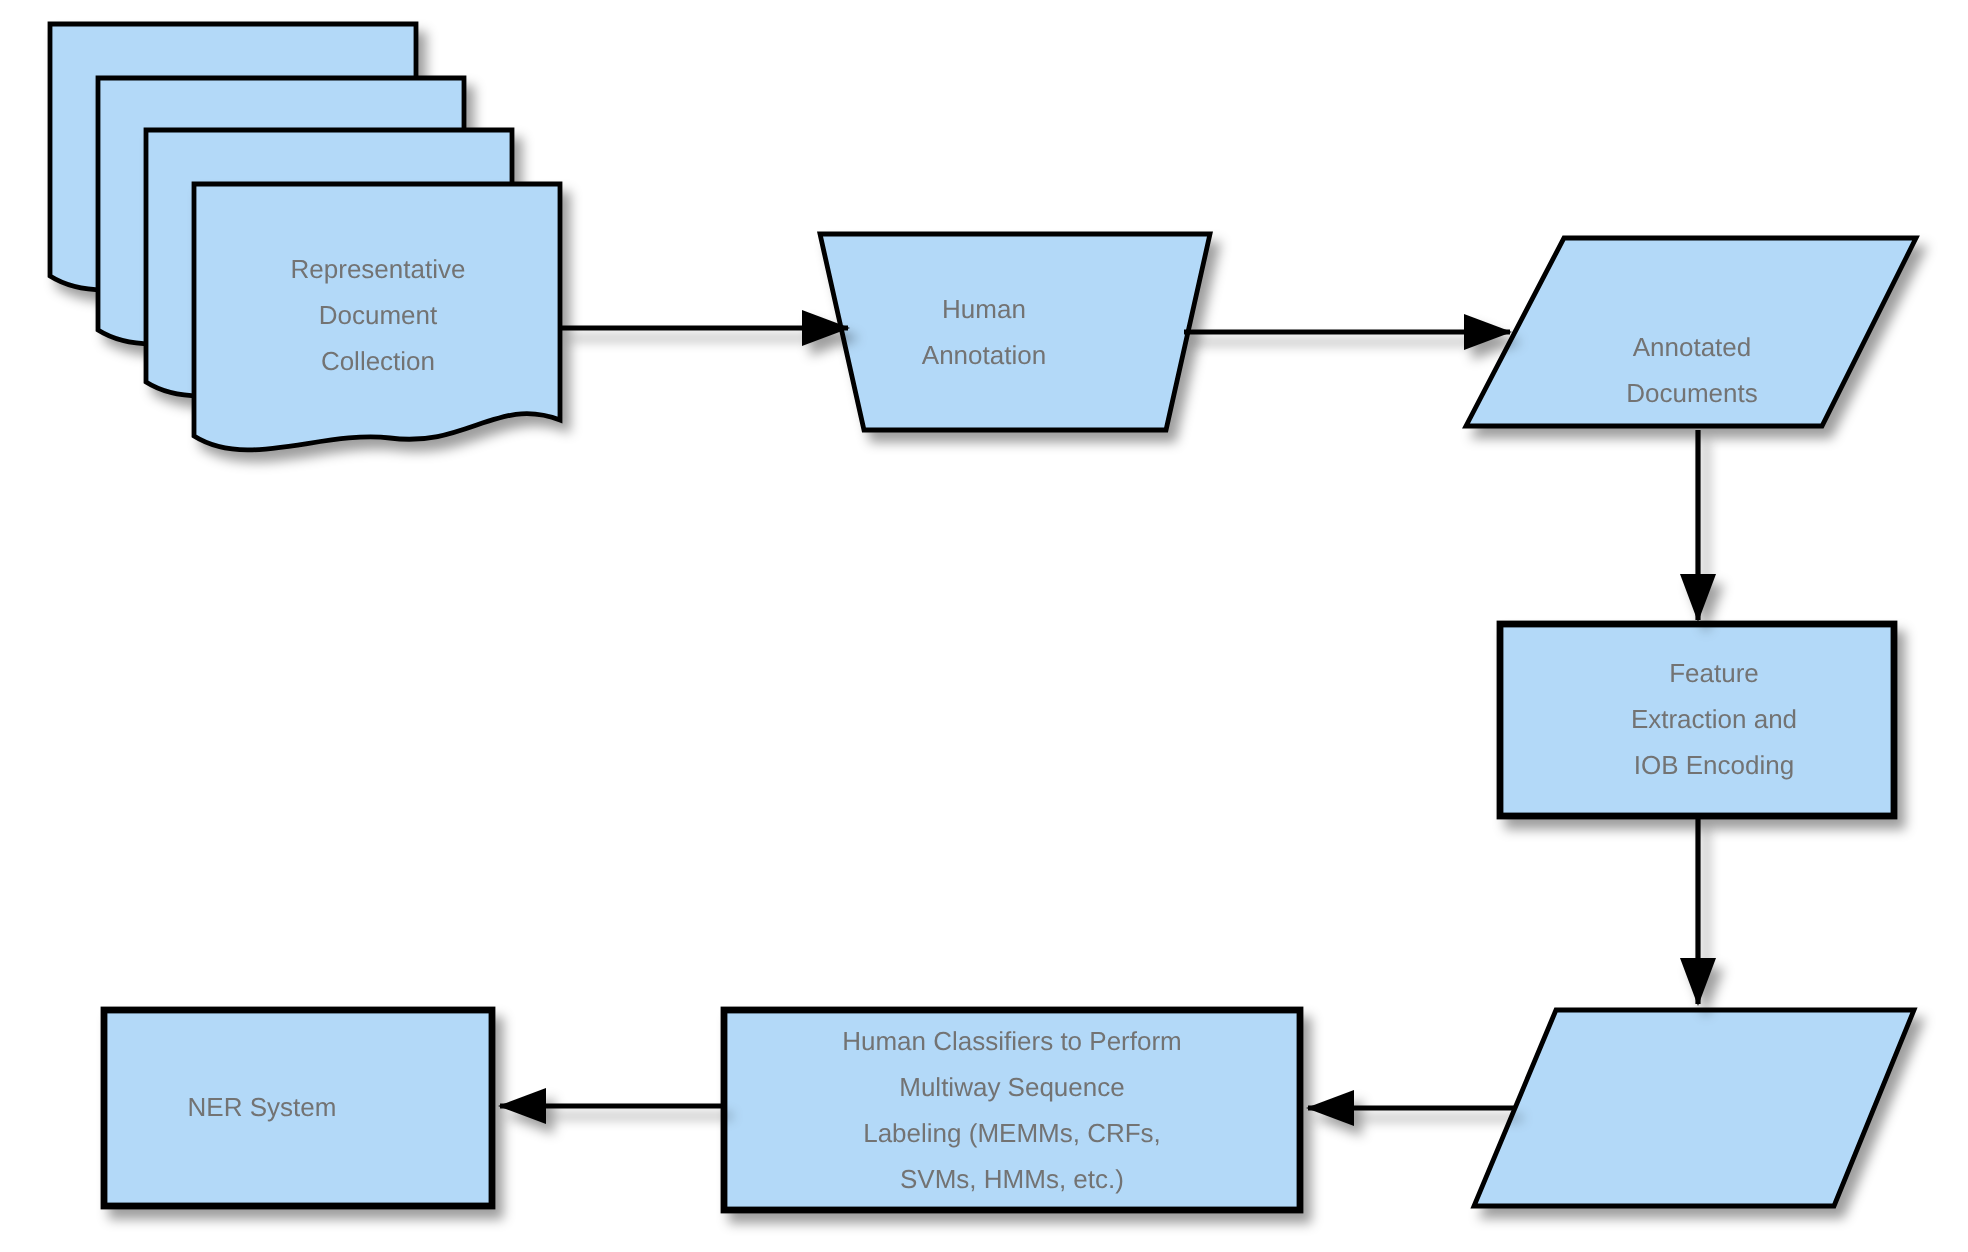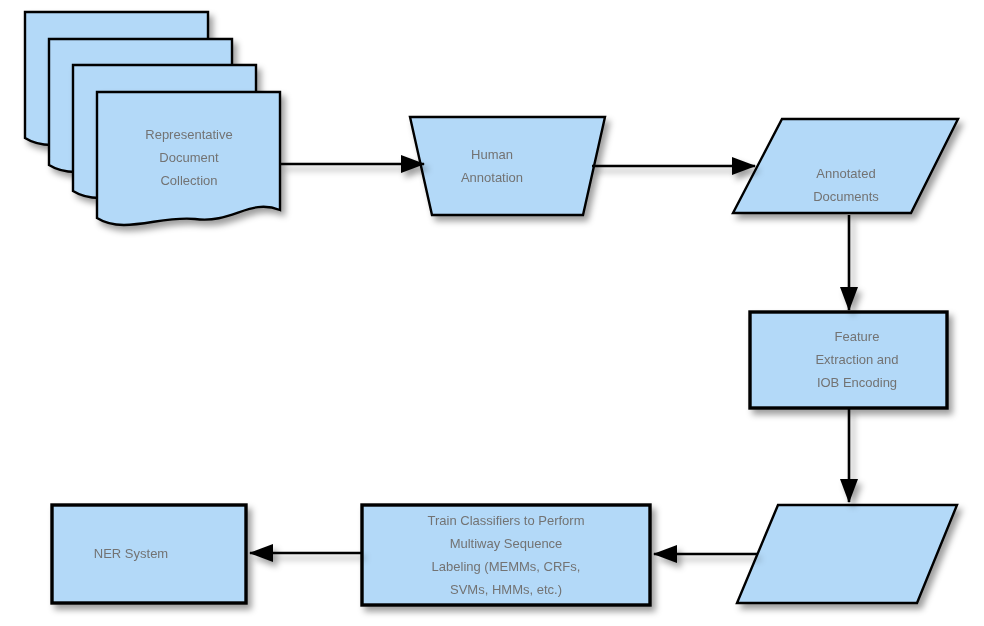--- a/index.html
+++ b/index.html
@@ -78,20 +78,20 @@
 Annotation</div>
 
   <div class="label" style="left:736px; top:119px; width:220px; height:92px;margin-top:20px;">Annotated
 Documents</div>
 
   <div class="label" style="left:752px; top:312px; width:210px; height:94px;">Feature
 Extraction and
 IOB Encoding</div>
 
 
-  <div class="label" style="left:352px; top:506px; width:308px; height:98px;">Train Classifiers to Perform
+  <div class="label" style="left:352px; top:506px; width:308px; height:98px;">Human Classifiers to Perform
 Multiway Sequence
 Labeling (MEMMs, CRFs,
 SVMs, HMMs, etc.)</div>
 
   <div class="label" style="left:54px;  top:505px; width:154px; height:96px;">NER System</div>
 
 </div>
 
 </body></html>

